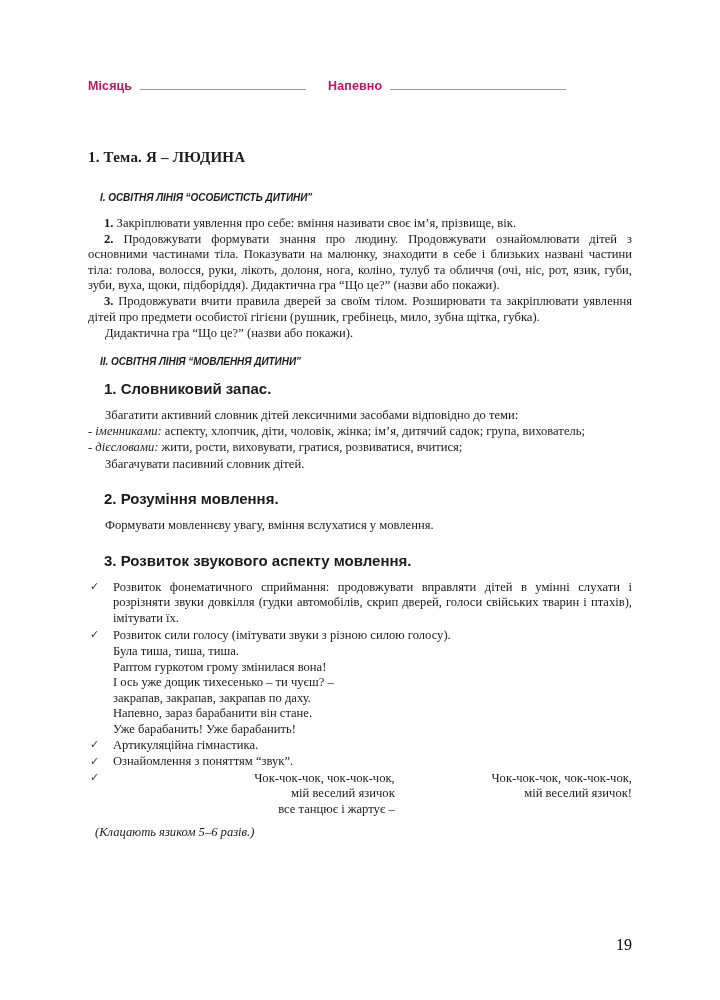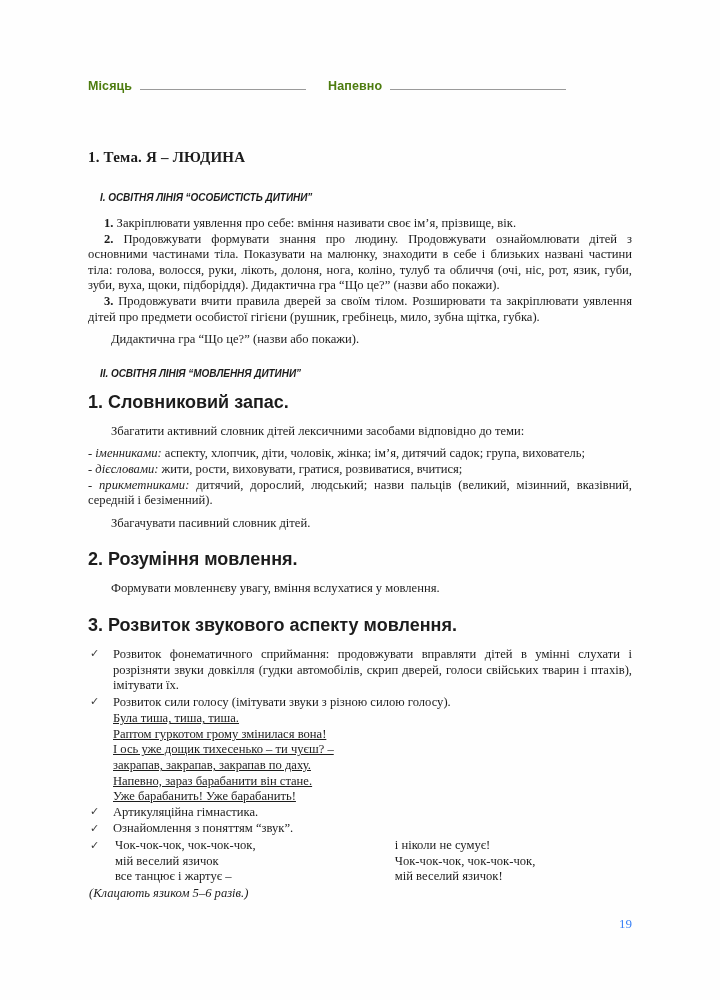--- a/index.html
+++ b/index.html
@@ -31,21 +31,21 @@
   }
 
   
   .form-header {
     display: flex;
     align-items: baseline;
     font-family: "Liberation Sans", sans-serif;
     font-weight: bold;
     font-size: 12.5px;
     letter-spacing: .1px;
-    color: #4d7c0f;
+    color: #be185d;
     margin-bottom: 56px;
   }
   .form-header .lbl {
     white-space: nowrap;
   }
   .rule {
     border-bottom: 1px solid #9a9a9a;
     height: 11px;
     margin: 0 2px 0 8px;
   }
@@ -64,40 +64,40 @@
     font-family: "Liberation Sans", sans-serif;
     font-weight: bold;
     font-size: 10px;
     margin: 0 0 13px 12px;
     letter-spacing: -.05px;
     font-style: italic;
   }
   h3.sub {
     font-family: "Liberation Sans", sans-serif;
     font-weight: bold;
-    font-size: 18px;
-    margin: 18px 0 11px 0;
+    font-size: 15px;
+    margin: 18px 0 11px 16px;
   }
 
   
   p.para {
     font-size: 12.6px;
     line-height: 15.6px;
     margin: 0 0 0 0;
     text-align: justify;
     text-indent: 16px;
     hyphens: auto;
   }
   p.para .num {
     font-weight: bold;
   }
   p.plain {
     font-size: 12.6px;
     line-height: 15.6px;
-    margin: 7px;
+    margin: 1px;
     text-indent: 16px;
   }
   .dash-item {
     font-size: 12.6px;
     line-height: 15.6px;
     text-indent: 0;
     margin: 0;
     text-align: justify;
   }
   .dash-item i { font-style: italic; }
@@ -125,49 +125,50 @@
     color: #3a3a3a;
   }
 
   
   .poem {
     margin: 0;
     padding-left: 25px;
     font-size: 12.6px;
     line-height: 15.6px;
   }
-  .poem div { white-space: pre-wrap; text-decoration: underline; }
+  .poem div { white-space: pre-wrap; }
 
   
   .verse-cols {
     display: flex;
     padding-left: 27px;
     font-size: 12.6px;
     line-height: 15.6px;
+    text-align: right;
   }
   .verse-cols .col-left { width: 283px; }
   .verse-cols .col-right { width: 240px; }
   .verse-cols div.ln { white-space: pre-wrap; }
 
   .stage-note {
     font-size: 12.6px;
     line-height: 15.6px;
     font-style: italic;
-    margin: 1px;
+    margin: 7px;
     padding-left: 0;
   }
 
   
   .page-number {
     position: absolute;
     right: 88px;
-    bottom: 68px;
+    bottom: 46px;
     font-family: "Liberation Serif", serif;
-    font-size: 13px;
-    color: #3b82f6;
+    font-size: 16px;
+    color: #000000;
   }
 </style>
 </head>
 <body>
 
 <div class="page">
 
   <div class="content">
 
     <div class="form-header">
@@ -188,21 +189,20 @@
 
     <div class="gap-md"></div>
 
     <h2 class="edu-line">II. ОСВІТНЯ ЛІНІЯ “МОВЛЕННЯ ДИТИНИ”</h2>
 
     <h3 class="sub" style="margin-top:0;">1. Словниковий запас.</h3>
     <p class="plain">Збагатити активний словник дітей лексичними засобами відповідно до теми:</p>
 
     <p class="dash-item">- <i>іменниками:</i><span> аспекту, хлопчик, діти, чоловік, жінка; ім’я, дитячий садок; група, вихователь;</span></p>
     <p class="dash-item">- <i>дієсловами:</i><span> жити, рости, виховувати, гратися, розвиватися, вчитися;</span></p>
-    <p class="dash-item">- <i>прикметниками:</i><span> дитячий, дорослий, людський; назви пальців (великий, мізинний, вказівний, середній і безіменний).</span></p>
 
     <p class="plain">Збагачувати пасивний словник дітей.</p>
 
     <h3 class="sub">2. Розуміння мовлення.</h3>
     <p class="plain">Формувати мовленнєву увагу, вміння вслухатися у мовлення.</p>
 
     <h3 class="sub">3. Розвиток звукового аспекту мовлення.</h3>
 
     <ul class="checks">
       <li>
@@ -238,21 +238,20 @@
       </li>
     </ul>
 
     <div class="verse-cols">
       <div class="col-left">
         <div class="ln">Чок-чок-чок, чок-чок-чок,</div>
         <div class="ln">мій веселий язичок</div>
         <div class="ln">все танцює і жартує –</div>
       </div>
       <div class="col-right">
-        <div class="ln">і ніколи не сумує!</div>
         <div class="ln">Чок-чок-чок, чок-чок-чок,</div>
         <div class="ln">мій веселий язичок!</div>
       </div>
     </div>
 
     <p class="stage-note">(Клацають язиком 5–6 разів.)</p>
 
   </div>
 
   <div class="page-number">19</div>

